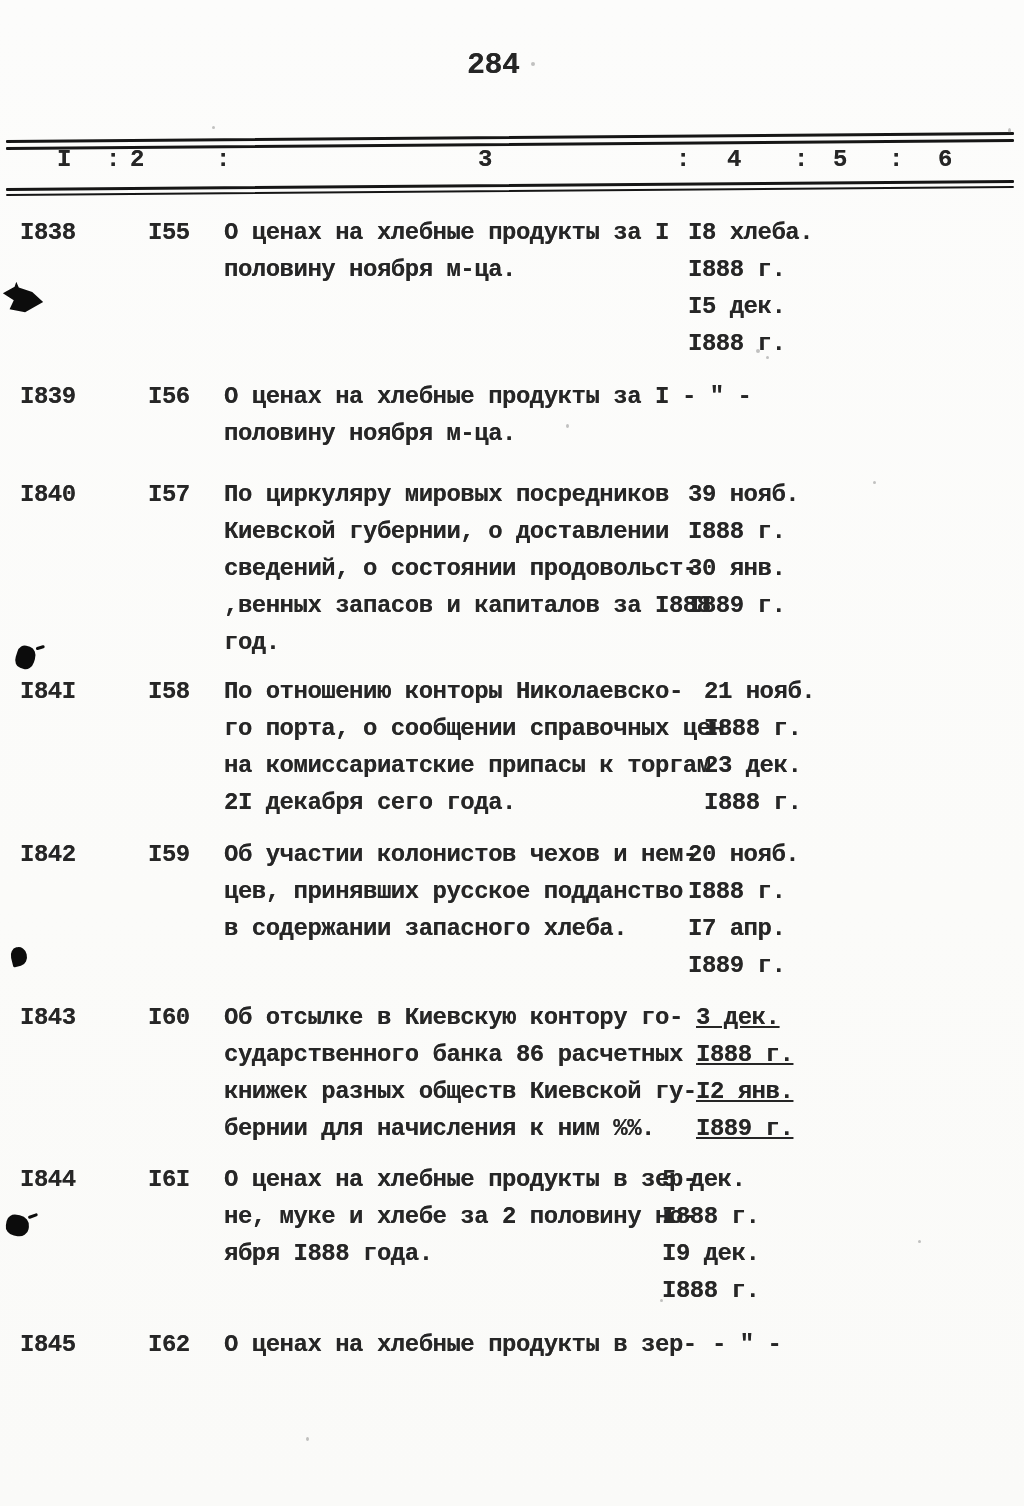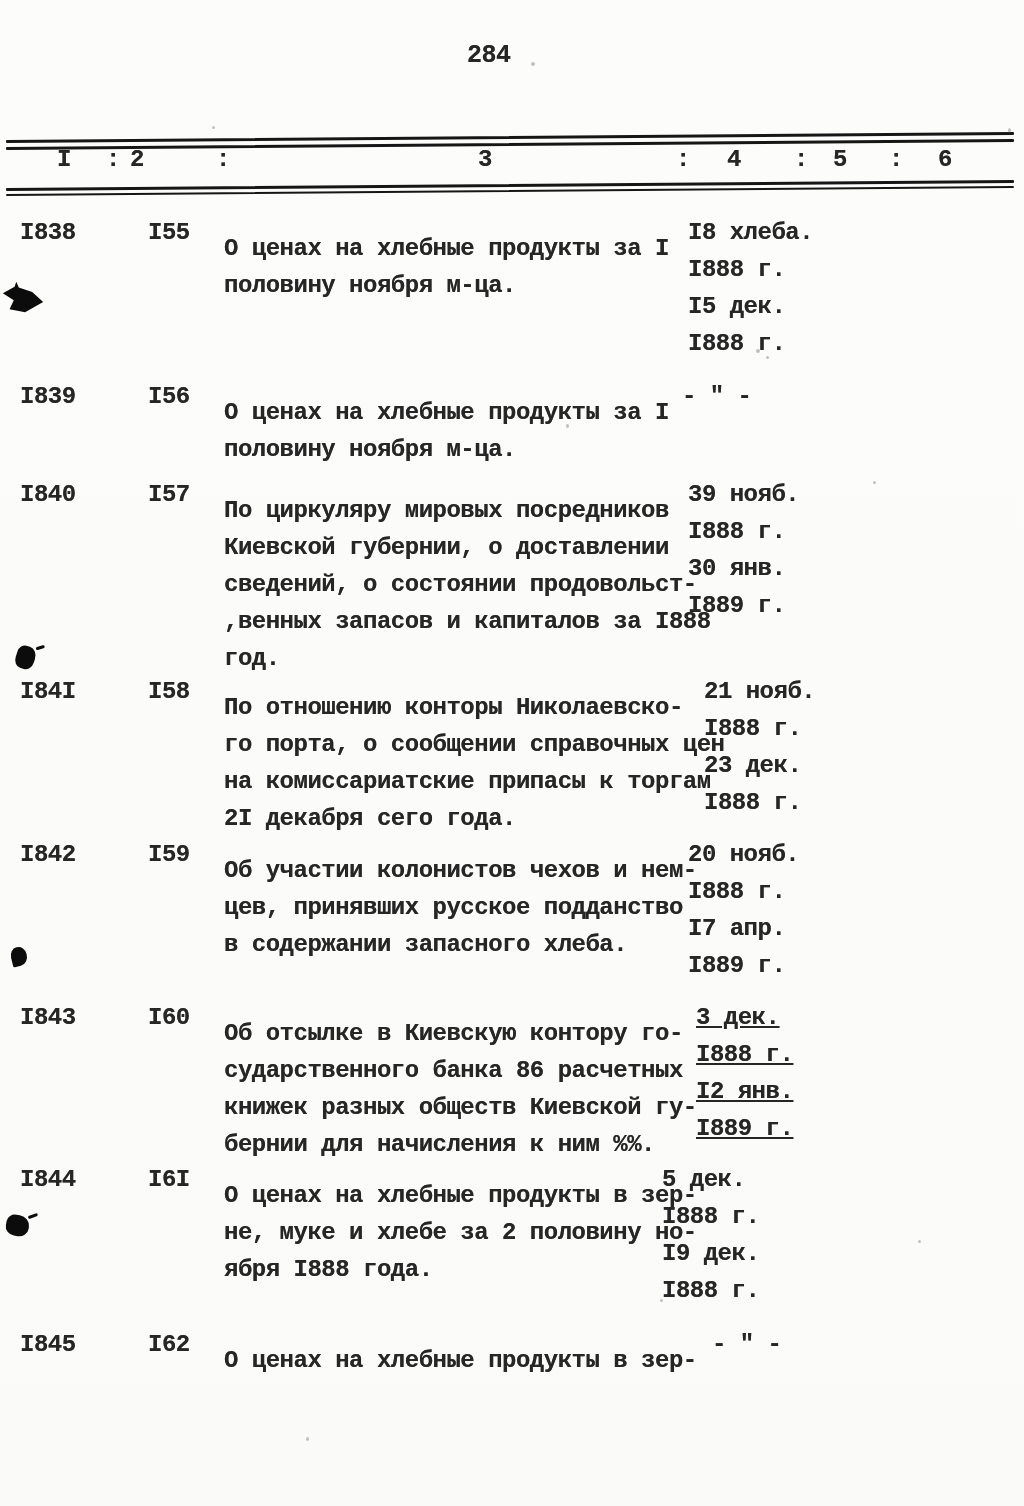--- a/index.html
+++ b/index.html
@@ -15,22 +15,22 @@
     color:#242424;
   }
   .txt{
     font-weight:700;
     letter-spacing:-0.5px;
     color:#262626;
     text-shadow:0 0 0.5px rgba(20,20,20,.6);
     white-space:pre-line;
   }
   .page-number{
-    position:absolute;left:467px;top:41px;
-    font-size:25px;
+    position:absolute;left:467px;top:48px;
+    font-size:30px;
   }
   
   .rule{
     position:absolute;left:6px;width:1008px;background:#161616;
     transform:rotate(-0.45deg);
     border-radius:1px;
   }
   .rule-t1{top:136px;height:3px;}
   .rule-t2{top:143px;height:3px;}
   .rule-b1{top:184px;height:3px;}
@@ -43,21 +43,21 @@
   .h-c2{left:130px;} .h-s2{left:216px;}
   .h-c3{left:478px;} .h-s3{left:676px;}
   .h-c4{left:727px;} .h-s4{left:794px;}
   .h-c5{left:833px;} .h-s5{left:889px;}
   .h-c6{left:938px;}
   
   .row{position:absolute;left:0;width:1024px;font-size:24px;line-height:37px;}
   .cell{position:absolute;top:0;}
   .c1{left:20px;}
   .c2{left:148px;}
-  .c3{left:224px;width:530px;margin-top:16px;}
+  .c3{left:224px;width:530px;}
   .c4{left:688px;width:190px;}
   .r0{top:214px;} .r1{top:378px;} .r2{top:476px;} .r3{top:673px;}
   .r4{top:836px;} .r5{top:999px;} .r6{top:1161px;} .r7{top:1326px;}
   .r1 .c4{left:682px;}
   .r3 .c4{left:704px;}
   .r5 .c4{left:696px;text-decoration:underline;}
   .r6 .c4{left:662px;}
   .r7 .c4{left:712px;}
   
   .blot{position:absolute;background:#0c0c0c;}

